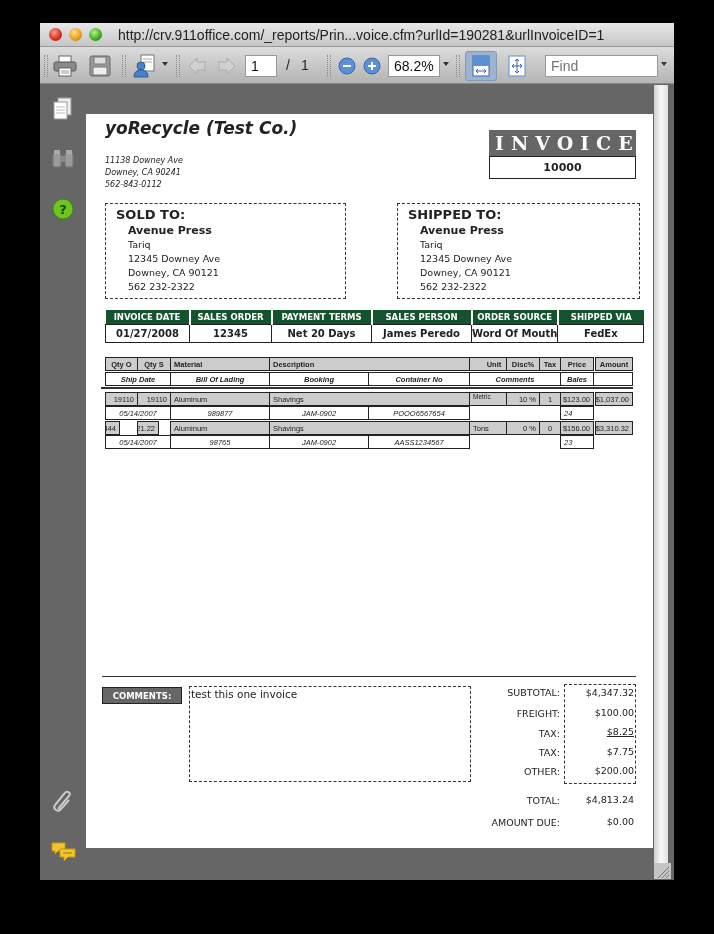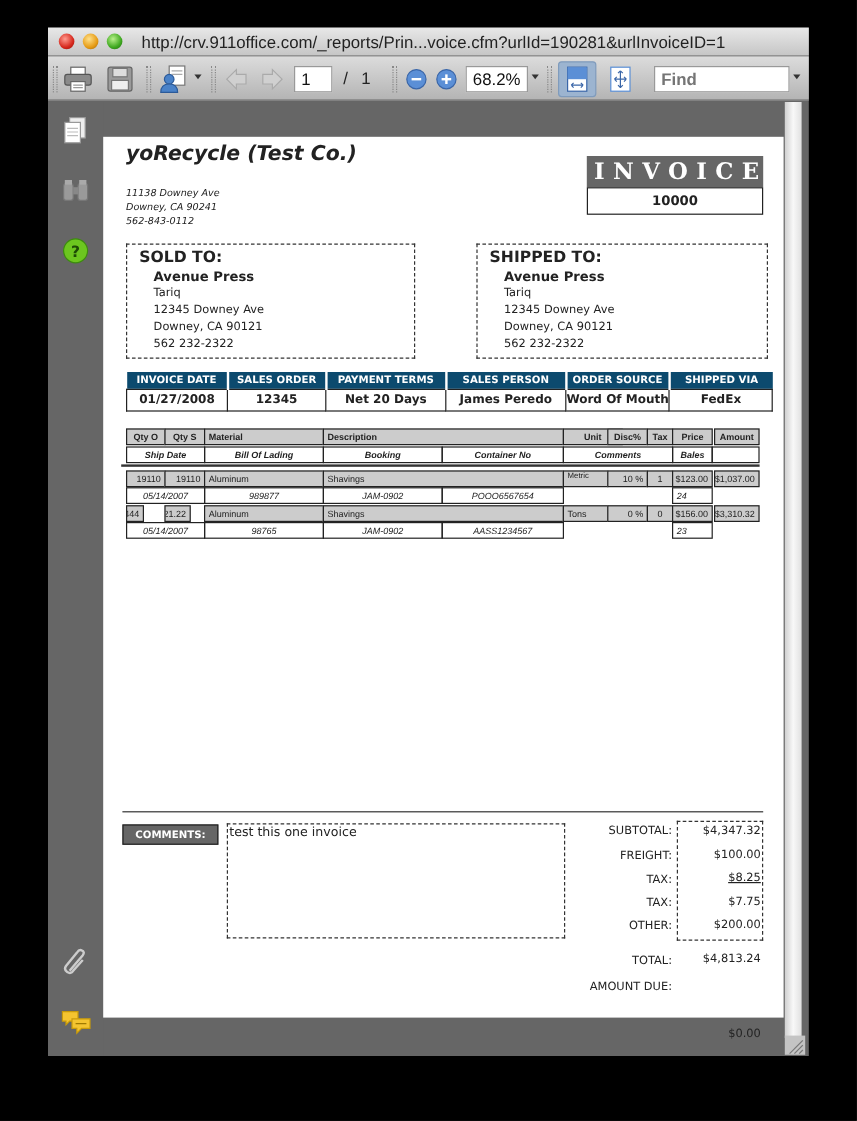--- a/index.html
+++ b/index.html
@@ -12,39 +12,39 @@
   .light.green { left: 49px; background: radial-gradient(circle at 40% 35%, #b8f08a, #3ea81f 60%, #1f6310); }
   .title-text { position: absolute; left: 78px; top: 4px; font-family: "Liberation Sans", sans-serif; font-size: 14px; color: #222; white-space: nowrap; }
   .toolbar { position: absolute; left: 0; top: 24px; width: 634px; height: 37px; background: linear-gradient(#dcdcdc, #b4b4b4); border-bottom: 1px solid #888; }
   .tb-grip { position: absolute; top: 8px; width: 4px; height: 22px; border-left: 1px dotted #888; border-right: 1px dotted #888; }
   .tb-btn { position: absolute; top: 6px; width: 26px; height: 26px; display: flex; align-items: center; justify-content: center; }
   .tb-btn svg { display: block; }
   .tb-btn.active { background: #9cb4d0; border-radius: 3px; border: 1px solid #7f9bbc; }
   .tb-input { position: absolute; top: 8px; height: 22px; background: #fff; border: 1px solid #999; font-family: "Liberation Sans", sans-serif; font-size: 14px; color: #111; padding: 2px 5px; }
   .tb-text { position: absolute; top: 10px; font-family: "Liberation Sans", sans-serif; font-size: 14px; color: #222; }
   .tb-caret { position: absolute; top: 15px; width: 0; height: 0; border-left: 3px solid transparent; border-right: 3px solid transparent; border-top: 4px solid #333; }
-  .find-input { color: #15803d; font-weight: bold; }
+  .find-input { color: #15803d; }
   .sidebar { position: absolute; left: 0; top: 62px; width: 46px; height: 795px; background: #666; }
   .side-icon { position: absolute; left: 11px; width: 24px; height: 24px; }
   .scroll-track { position: absolute; left: 614px; top: 62px; width: 14px; height: 780px; background: linear-gradient(90deg, #d0d0d0, #f8f8f8 50%, #e0e0e0); }
   .resize-grip { position: absolute; left: 614px; top: 840px; width: 17px; height: 16px; background: #c4c4c4; }
   .page { position: absolute; left: 46px; top: 91px; width: 567px; height: 734px; background: #fff; }
   .doc { position: absolute; left: 86px; top: 114px; width: 567px; height: 734px; }
   .abs { position: absolute; }
   .company-name { left: 19px; top: 4px; font-family: "DejaVu Sans", sans-serif; font-weight: bold; font-style: italic; font-size: 17px; color: #222; white-space: nowrap; }
   .company-line { left: 19px; font-family: "DejaVu Sans", sans-serif; font-style: italic; font-size: 8px; color: #222; white-space: nowrap; }
   .invoice-box { left: 403px; top: 16px; width: 147px; }
   .invoice-title { height: 26px; background: #666; color: #fff; font-family: "DejaVu Serif", serif; font-weight: bold; font-size: 19px; letter-spacing: 7px; text-align: center; line-height: 26px; padding-left: 6px; }
   .invoice-num { height: 23px; border: 1px solid #222; text-align: center; font-family: "DejaVu Sans", sans-serif; font-weight: bold; font-size: 11px; line-height: 21px; color: #222; }
   .addr-box { border: 1px dashed #333; width: 241px; height: 96px; }
   .addr-head { position: absolute; left: 10px; top: 3px; font-family: "DejaVu Sans", sans-serif; font-weight: bold; font-size: 13px; color: #222; white-space: nowrap; }
   .addr-name { position: absolute; left: 22px; top: 20px; font-family: "DejaVu Sans", sans-serif; font-weight: bold; font-size: 11px; color: #222; white-space: nowrap; }
   .addr-line { position: absolute; left: 22px; font-family: "DejaVu Sans", sans-serif; font-size: 9.5px; color: #222; white-space: nowrap; }
   table.info { position: absolute; left: 19px; top: 196px; border-collapse: collapse; }
-  table.info th { background: #0c4a6e; color: #fff; font-family: "DejaVu Sans", sans-serif; font-weight: bold; font-size: 8.5px; height: 14px; padding: 0 3px; border-right: 2px solid #fff; white-space: nowrap; }
+  table.info th { background: #14532d; color: #fff; font-family: "DejaVu Sans", sans-serif; font-weight: bold; font-size: 8.5px; height: 14px; padding: 0 3px; border-right: 2px solid #fff; white-space: nowrap; }
   table.info th:last-child { border-right: none; }
   table.info td { font-family: "DejaVu Sans", sans-serif; font-weight: bold; font-size: 10px; color: #222; height: 18px; text-align: center; border: 1px solid #222; white-space: nowrap; }
   .line-items { position: absolute; left: 19px; top: 243px; width: 530px; }
   .li-row { position: absolute; height: 14px; font-family: "Liberation Sans", sans-serif; font-size: 7.5px; color: #222; }
   .cell { position: absolute; top: 0; height: 100%; border: 1px solid #222; padding: 0 3px; display: flex; align-items: center; white-space: nowrap; overflow: hidden; }
   .cell.gray { background: #ccc; }
   .cell.bold { font-weight: bold; }
   .cell.ital { font-style: italic; justify-content: center; }
   .cell.right { justify-content: flex-end; }
   .cell.center { justify-content: center; }
@@ -324,14 +324,14 @@
   <div class="tot-value" style="left:478px; top:593px;">$100.00</div>
   <div class="tot-label" style="left:364px; top:614px;">TAX:</div>
   <div class="tot-value" style="left:478px; top:612px;text-decoration:underline;">$8.25</div>
   <div class="tot-label" style="left:364px; top:633px;">TAX:</div>
   <div class="tot-value" style="left:478px; top:632px;">$7.75</div>
   <div class="tot-label" style="left:364px; top:652px;">OTHER:</div>
   <div class="tot-value" style="left:478px; top:651px;">$200.00</div>
   <div class="tot-label" style="left:364px; top:681px;">TOTAL:</div>
   <div class="tot-value" style="left:478px; top:680px;">$4,813.24</div>
   <div class="tot-label" style="left:364px; top:703px;">AMOUNT DUE:</div>
-  <div class="tot-value" style="left:478px; top:702px;margin-top:40px;">$0.00</div>
+  <div class="tot-value" style="left:478px; top:702px;">$0.00</div>
 </div>
 
 </body></html>

